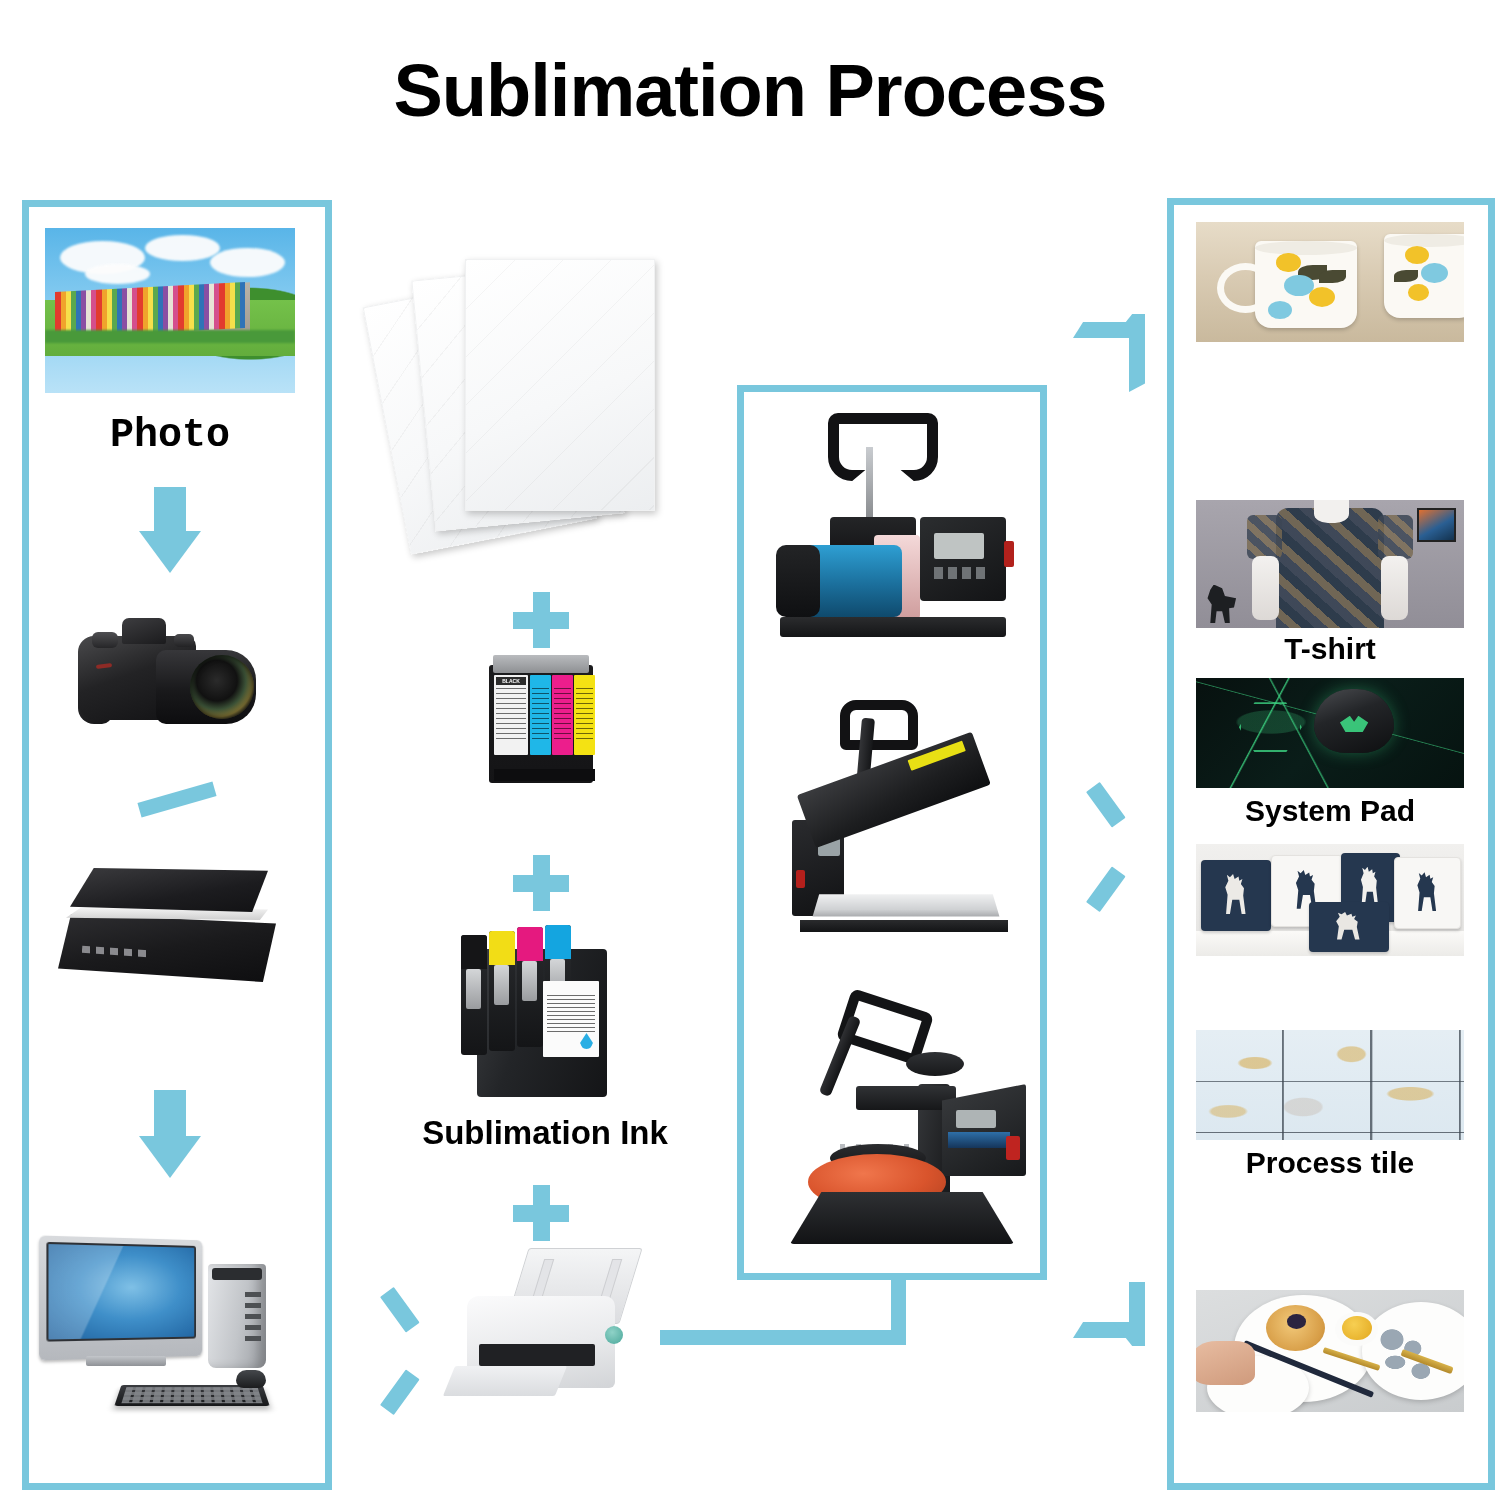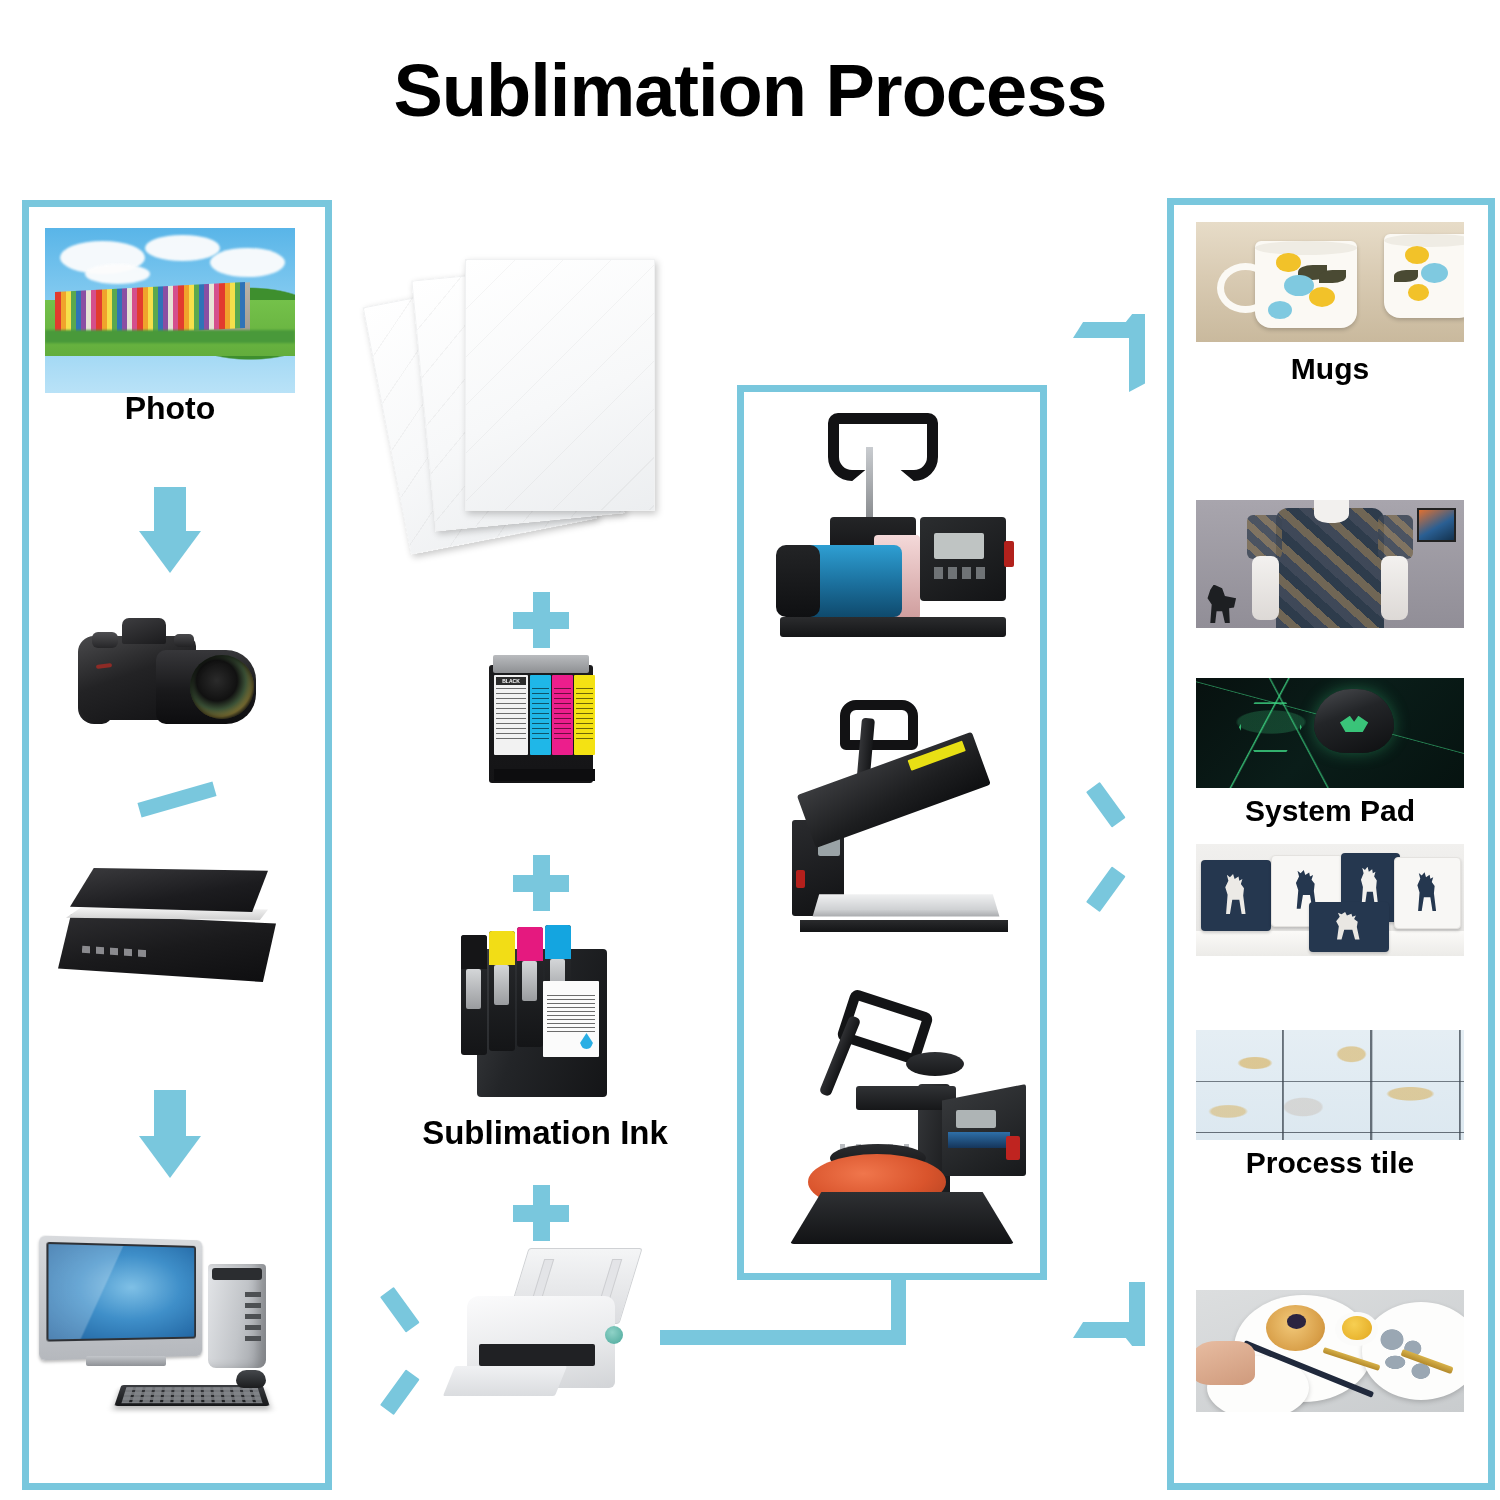--- a/index.html
+++ b/index.html
@@ -691,21 +691,21 @@
 
   <div class="photo-img">
     <div class="cloud" style="left:6%;top:8%;width:34%;height:20%"></div>
     <div class="cloud" style="left:40%;top:4%;width:30%;height:16%"></div>
     <div class="cloud" style="left:66%;top:12%;width:30%;height:18%"></div>
     <div class="cloud" style="left:16%;top:22%;width:26%;height:12%"></div>
     <div class="wall-gray"></div>
     <div class="wall"></div>
     <div class="hedge"></div>
   </div>
-  <div class="caption" style="left:45px;top:391px;width:250px;font-size:32px;position:absolute;">Photo</div>
+  <div class="caption" style="left:45px;top:414px;width:250px;font-size:40px;position:absolute;font-family:Liberation Mono, monospace;">Photo</div>
 
   <div class="v-arrow" style="left:137px; top:487px; width:66px; height:86px;">
     <div class="shaft" style="top:0; width:32px; height:48px;"></div>
     <div class="head" style="top:44px;"></div>
   </div>
 
   <div class="camera">
     <div class="grip"></div>
     <div class="body"></div>
     <div class="prism"></div>
@@ -894,32 +894,32 @@
     <div class="fl lf" style="left:38%;top:36%;width:11%;height:12%"></div>
     <div class="fl b" style="left:33%;top:44%;width:11%;height:18%"></div>
     <div class="fl y" style="left:42%;top:54%;width:10%;height:17%"></div>
     <div class="fl b" style="left:27%;top:66%;width:9%;height:15%"></div>
     <div class="fl lf" style="left:46%;top:40%;width:10%;height:11%"></div>
     <div class="fl y" style="left:78%;top:20%;width:9%;height:15%"></div>
     <div class="fl b" style="left:84%;top:34%;width:10%;height:17%"></div>
     <div class="fl lf" style="left:74%;top:40%;width:9%;height:10%"></div>
     <div class="fl y" style="left:79%;top:52%;width:8%;height:14%"></div>
   </div>
-  <div class="prod-cap" style="left:1180px; top:352px; width:300px; font-size:30px;">Mugs</div>
 
   <div id="img-tshirt" class="prod-img" style="left:1196px; top:500px; width:268px; height:128px;">
     <div class="frame"></div>
     <div class="horse"></div>
     <div class="torso"></div>
     <div class="sleeve l"></div>
     <div class="sleeve r"></div>
     <div class="arm l"></div>
     <div class="arm r"></div>
     <div class="neck"></div>
   </div>
+  <div class="prod-cap" style="left:1180px; top:632px; width:300px; font-size:30px;">T-shirt</div>
 
   <div class="chevron" style="left:1084px; top:790px; width:52px; height:72px;">
     <span style="left:2px; top:2px; height:44px; transform: rotate(-36deg); transform-origin: top left;"></span>
     <span style="left:2px; top:68px; height:44px; transform: rotate(36deg); transform-origin: bottom left;"></span>
   </div>
 
   <div id="img-mousepad" class="prod-img" style="left:1196px; top:678px; width:268px; height:110px;">
     <div class="lines"></div>
     <div class="hex"></div>
     <div class="mouse">

